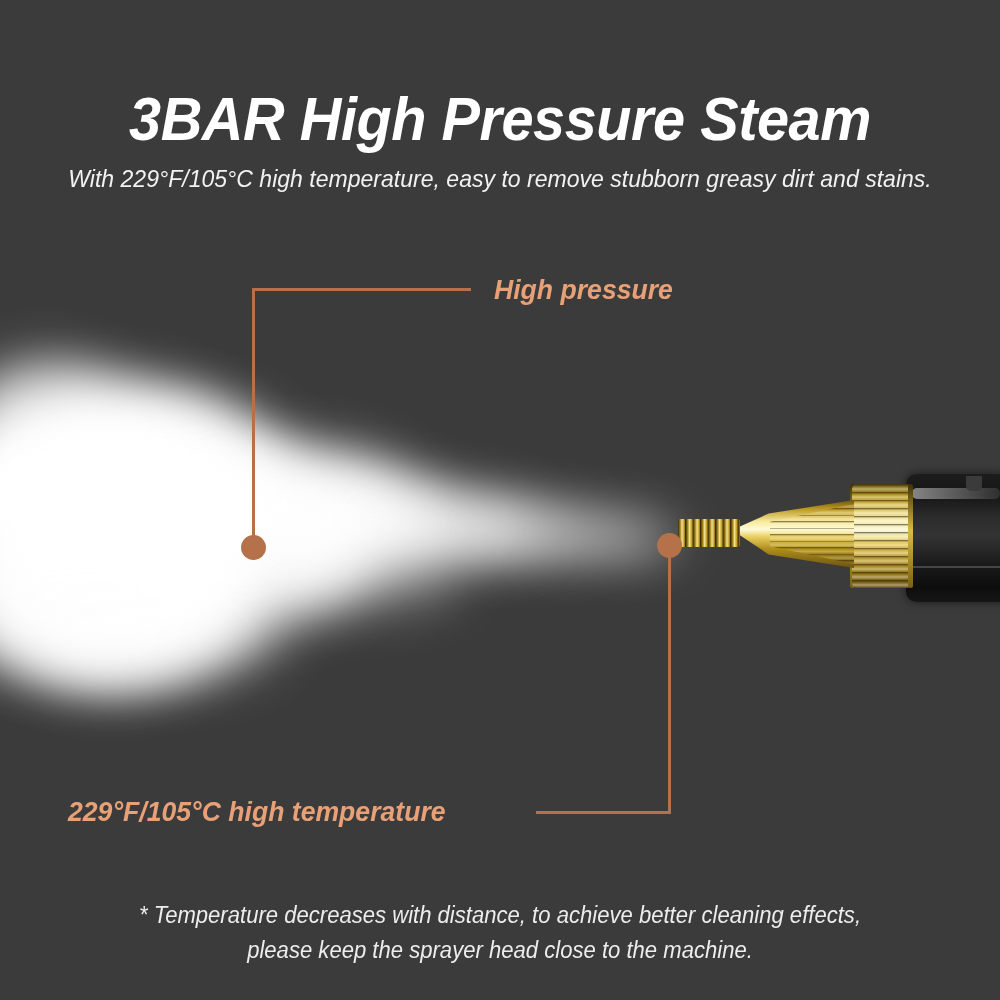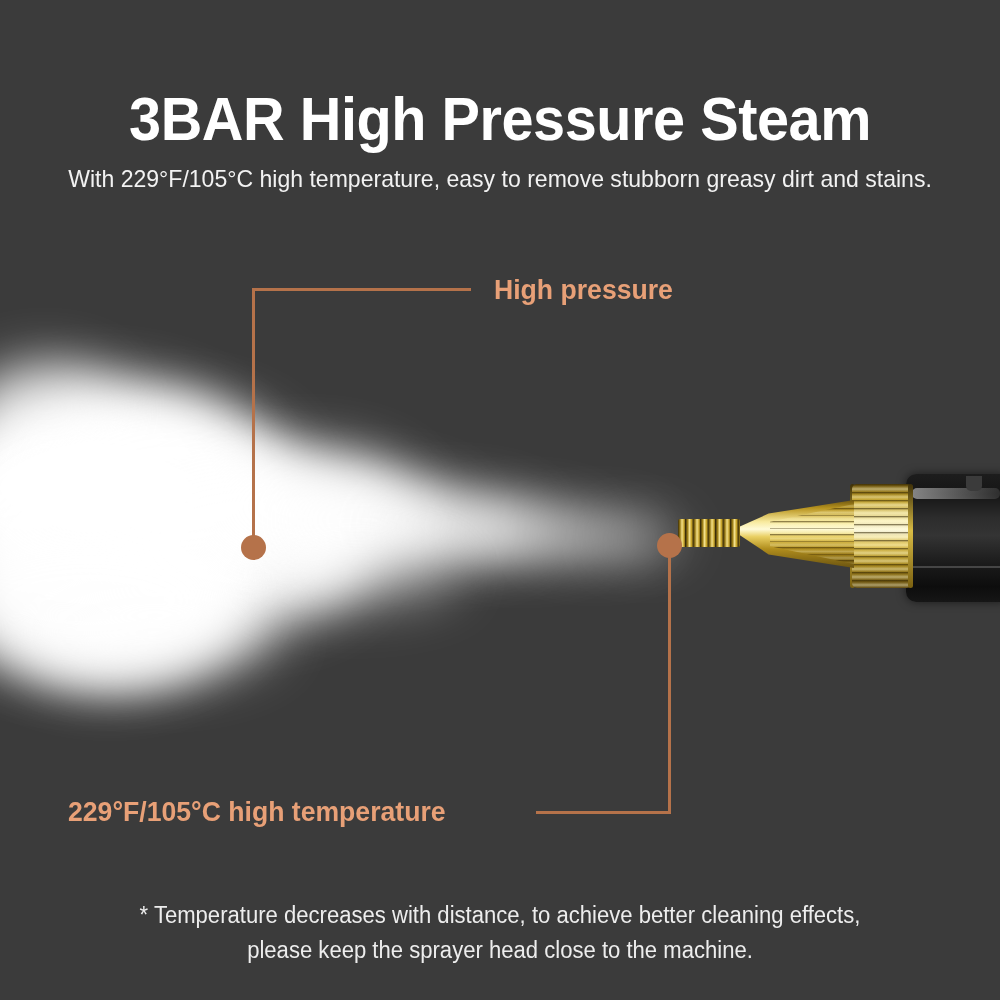--- a/index.html
+++ b/index.html
@@ -7,20 +7,21 @@
     padding: 0;
     background: #2f2f2f;
   }
   #page {
     position: relative;
     width: 1000px;
     height: 1000px;
     background: #3b3b3b;
     overflow: hidden;
     font-family: "Liberation Sans", sans-serif;
+    font-style: italic;
     -webkit-font-smoothing: antialiased;
   }
 
   
   #headline {
     position: absolute;
     left: 0;
     top: 44px;
     width: 1000px;
     text-align: center;

